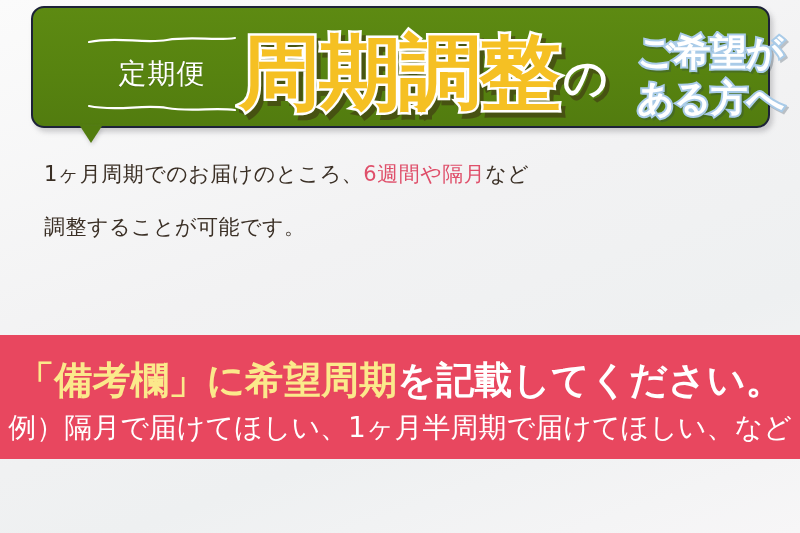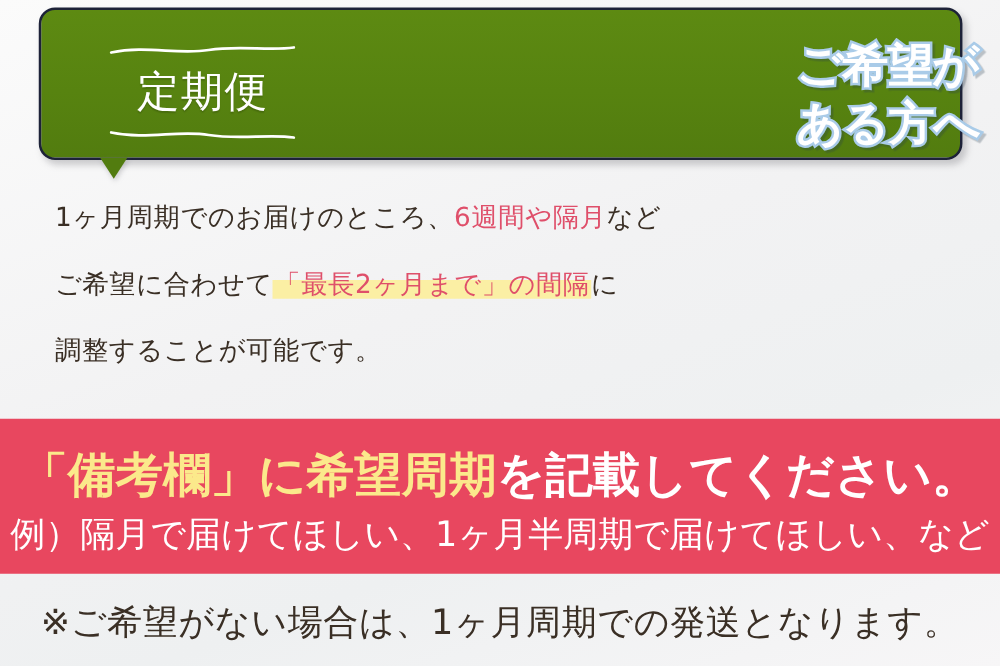--- a/index.html
+++ b/index.html
@@ -32,21 +32,21 @@
     filter:drop-shadow(1px 2px 2px rgba(120,120,125,.35));
     z-index:2;
   }
 
   
   .teiki{
     position:absolute;left:54px;top:30px;width:150px;height:72px;
     display:flex;align-items:center;justify-content:center;
   }
   .teiki .label{
-    color:#ffffff;font-size:34px;line-height:1;letter-spacing:1px;
+    color:#ffffff;font-size:28px;line-height:1;letter-spacing:1px;
     font-weight:400;
     font-family:"DejaVu Sans","Liberation Sans",sans-serif;
     text-shadow:0 1px 1px rgba(0,0,0,.15);
     white-space:nowrap;
   }
   .wave{position:absolute;left:0;width:150px;height:9px;}
   .wave.top{top:-2px;}
   .wave.bot{bottom:-2px;}
 
   
@@ -141,35 +141,34 @@
     <div class="teiki">
       <svg class="wave top" viewBox="0 0 150 9" preserveAspectRatio="none">
         <path d="M2,6 C30,0 55,8 80,4 C105,0 128,5 148,2" fill="none" stroke="#ffffff" stroke-width="2.2" stroke-linecap="round"></path>
       </svg>
       <span class="label">定期便</span>
       <svg class="wave bot" viewBox="0 0 150 9" preserveAspectRatio="none">
         <path d="M2,3 C30,9 55,1 80,5 C105,9 128,4 148,7" fill="none" stroke="#ffffff" stroke-width="2.2" stroke-linecap="round"></path>
       </svg>
     </div>
 
+    <div class="maintitle"><span>周期調整</span><span class="no">の</span></div>
 
     <div class="righttext">
       <div>ご希望が</div>
       <div>ある方へ</div>
     </div>
   </div>
   <div class="banner-tail"></div>
 
   <div class="body-copy">
     <span class="ln"><span>1ヶ月周期でのお届けのところ、</span><span class="pink">6週間や隔月</span><span>など</span></span>
-    <span class="ln"><span>ご希望に合わせて</span><span class="pink hl">「最長2ヶ月まで」の間隔</span><span>に</span></span>
     <span class="ln">調整することが可能です。</span>
   </div>
 
 
   <div class="pinkband">
     <div class="l1"><span class="yellow">「備考欄」に希望周期</span><span>を記載してください。</span></div>
     <div class="l2">例）隔月で届けてほしい、1ヶ月半周期で届けてほしい、など</div>
   </div>
 
-  <div class="footnote">※ご希望がない場合は、1ヶ月周期での発送となります。</div>
 
 </div>
 
 </body></html>

